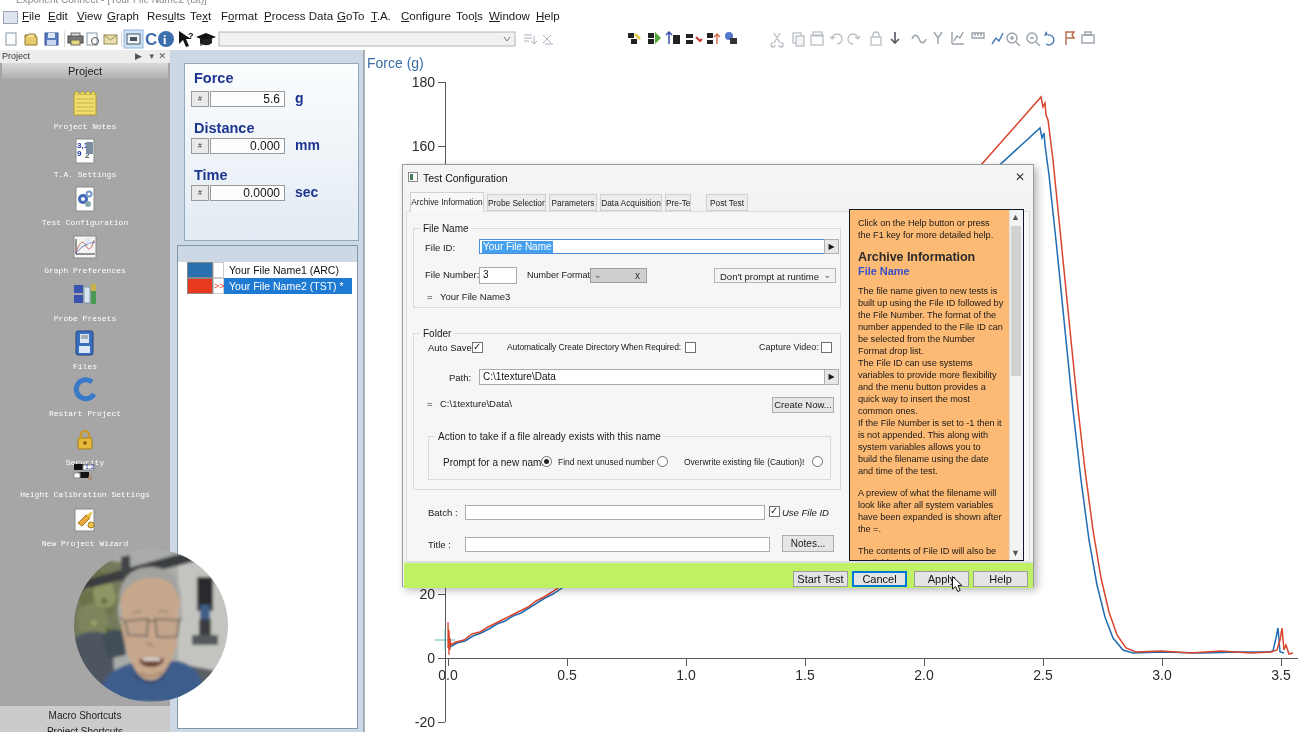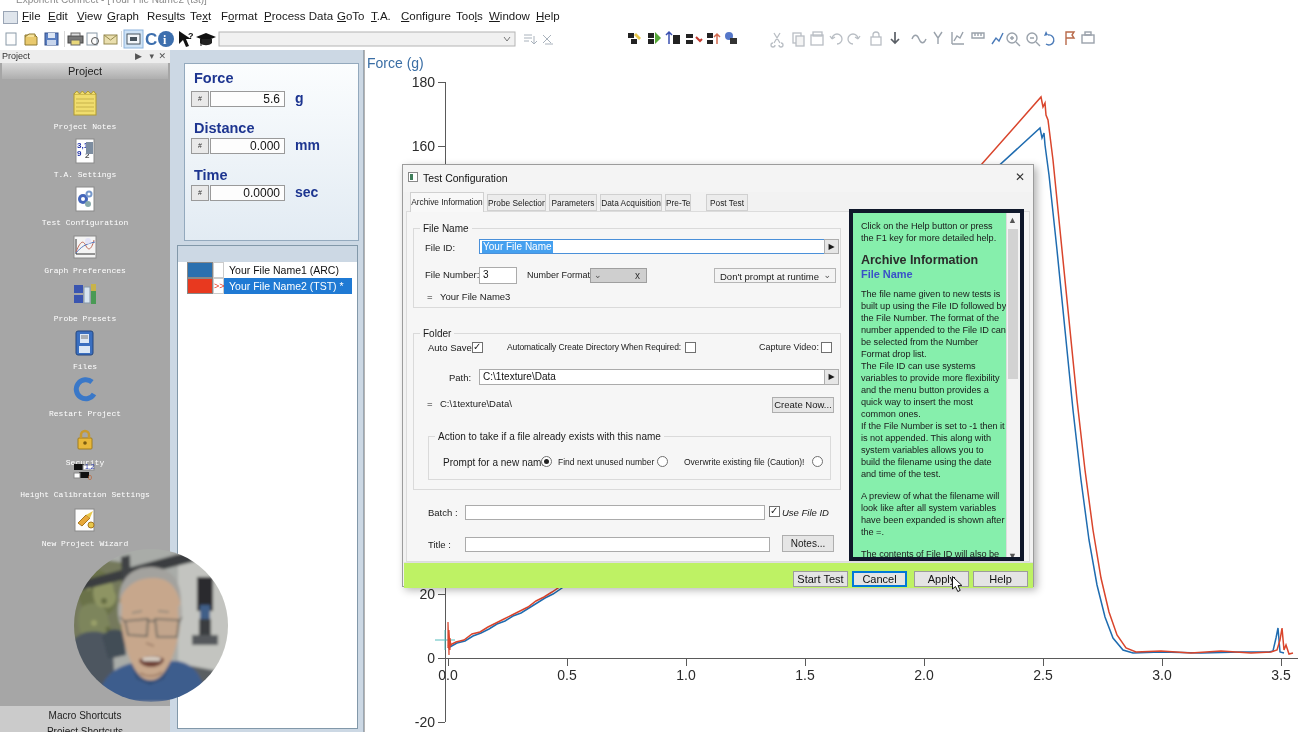--- a/index.html
+++ b/index.html
@@ -48,21 +48,21 @@
   fieldset legend{font-size:10px;color:#1a1a1a;margin-left:6px;padding:0 3px;}
   .inp{position:absolute;background:#fff;border:1px solid #ababab;box-sizing:border-box;font-size:10px;
        line-height:12px;padding:1px 3px;color:#111;}
   .btn{position:absolute;background:#e6e6e6;border:1px solid #aeaeae;box-sizing:border-box;font-size:10px;
        text-align:center;color:#1a1a1a;}
   .lbl11{position:absolute;font-size:9.5px;color:#1a1a1a;white-space:nowrap;}
   .cb{position:absolute;width:11px;height:11px;background:#fff;border:1px solid #707070;box-sizing:border-box;}
   .cb.ck::after{content:"\2713";position:absolute;left:0px;top:-2px;font-size:10px;color:#222;}
   .radio{position:absolute;width:11px;height:11px;border-radius:50%;background:#fff;border:1px solid #707070;box-sizing:border-box;}
   .radio.sel::after{content:"";position:absolute;left:2px;top:2px;width:5px;height:5px;border-radius:50%;background:#222;}
-  #helppanel{left:446px;top:44px;width:175px;height:352px;background:#86efac;border:4px solid #0f172a;box-sizing:border-box;overflow:hidden;}
+  #helppanel{left:446px;top:44px;width:175px;height:352px;background:#fdba74;border:1px solid #0f172a;box-sizing:border-box;overflow:hidden;}
   #helptext{position:absolute;left:8px;top:7px;width:158px;font-size:9.2px;letter-spacing:-0.05px;line-height:12px;color:#1a1a1a;white-space:nowrap;}
   #helptext p{margin:0 0 10px 0;}
   #dfooter{left:1px;top:397px;width:629px;height:25px;background:#bef264;border-top:1px solid #e0e0e0;}
   .fbtn{position:absolute;top:8px;width:55px;height:16px;background:#e4e4e4;border:1px solid #9c9c9c;
         box-sizing:border-box;font-size:11px;text-align:center;line-height:14px;color:#111;}
   
   #webcam{left:74px;top:549px;width:154px;height:153px;border-radius:50%;overflow:hidden;}
 </style></head>
 <body>
 

